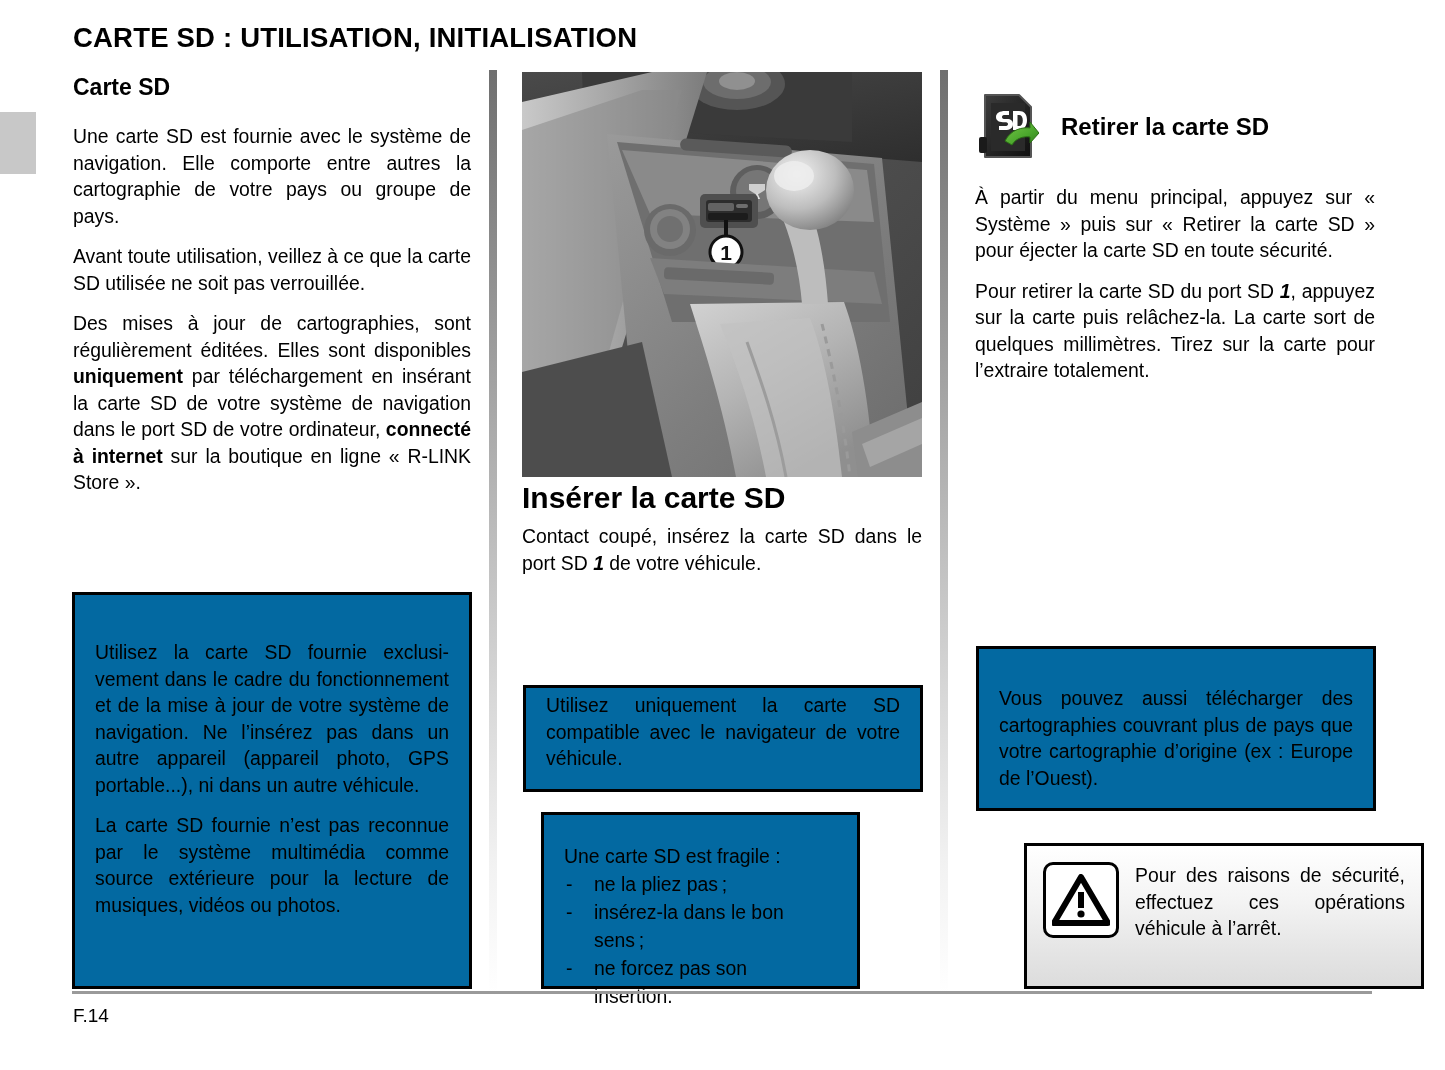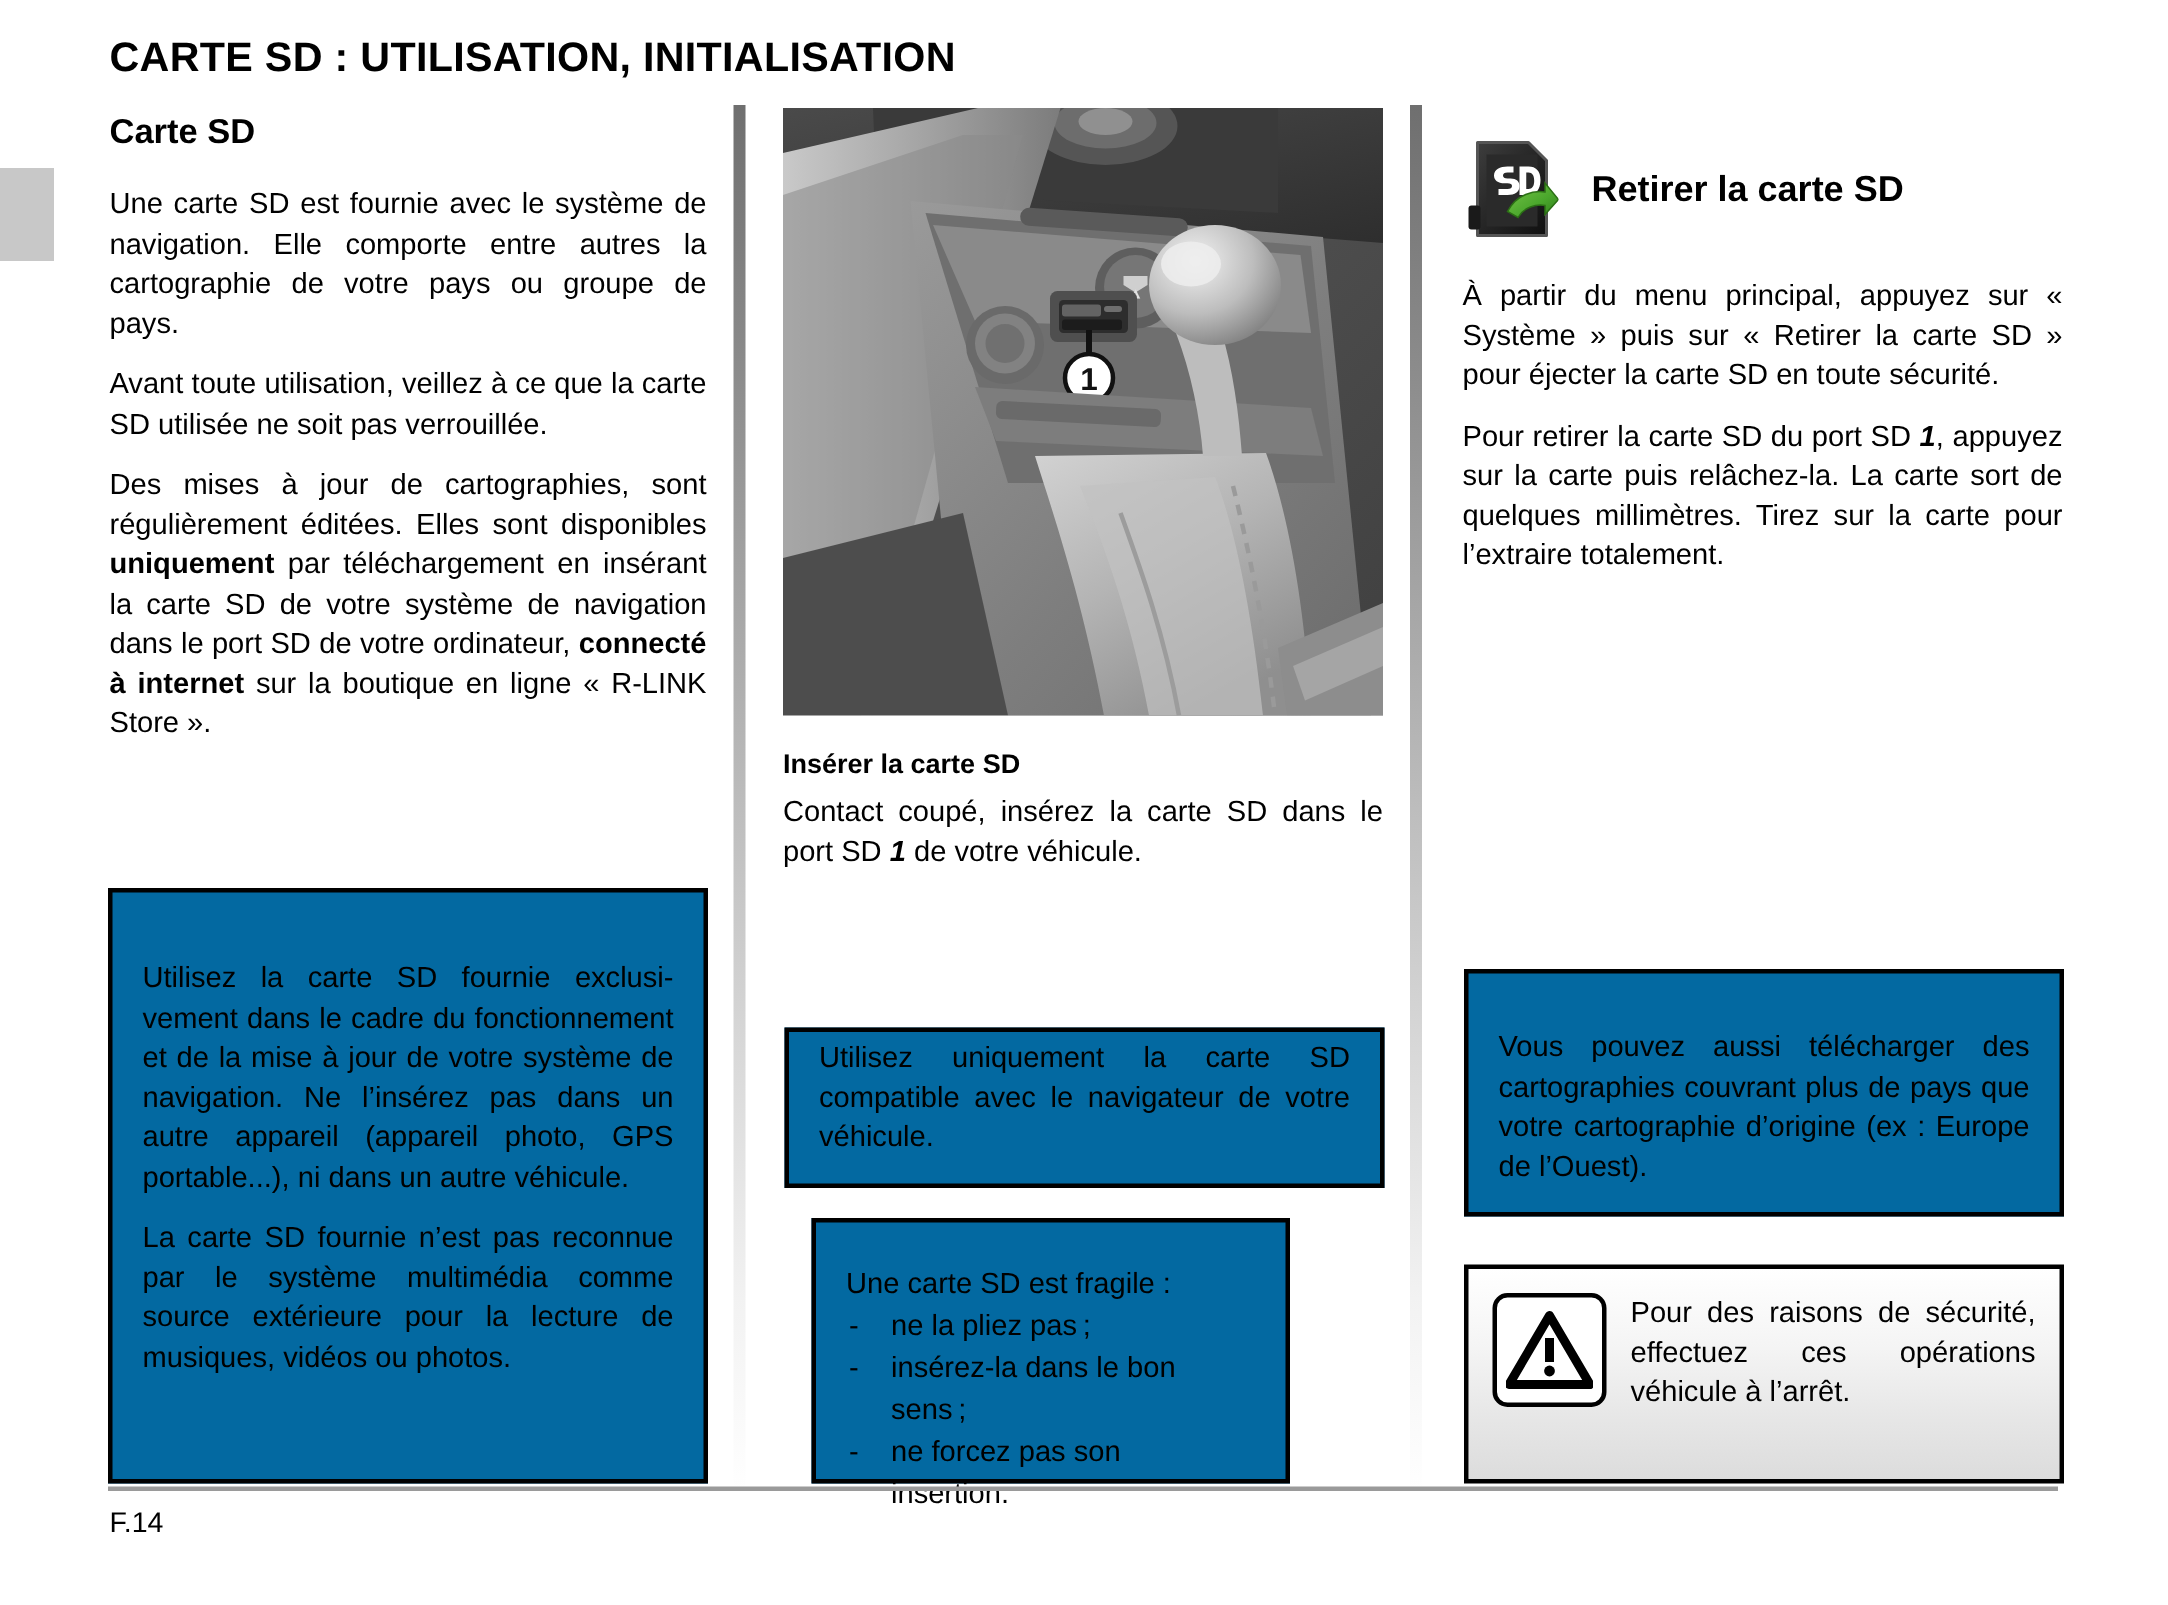--- a/index.html
+++ b/index.html
@@ -111,20 +111,21 @@
     position: absolute; left: 2px; top: 0;
   }
 
   
   .warnbox {
     border: 3px solid #000;
     background: linear-gradient(to bottom, #ffffff 0%, #f4f4f4 38%, #e6e6e6 72%, #dcdcdc 100%);
     display: flex;
     align-items: flex-start;
     padding: 16px 16px 44px 16px;
+    margin-left: 48px;
   }
   .warnbox .tri-wrap {
     flex: 0 0 auto;
     width: 76px; height: 76px;
     border: 3px solid #000;
     border-radius: 10px;
     background: #ffffff;
     display: flex; align-items: center; justify-content: center;
     margin-right: 16px;
   }
@@ -156,21 +157,21 @@
 
   
   .photo {
     width: 400px; height: 405px;
     position: relative;
     overflow: hidden;
     background: #8b8b8b;
   }
   .photo svg { display: block; }
 
-  .cap { font-size: 18px; font-weight: bold; margin: 22px 0 8px 0; }
+  .cap { font-size: 30px; font-weight: bold; margin: 4px 0 8px 0; }
 </style>
 </head>
 <body>
 
 <div class="page">
 
   <div class="margin-tab"></div>
 
   <div class="page-title">CARTE SD : UTILISATION, INITIALISATION</div>
 

